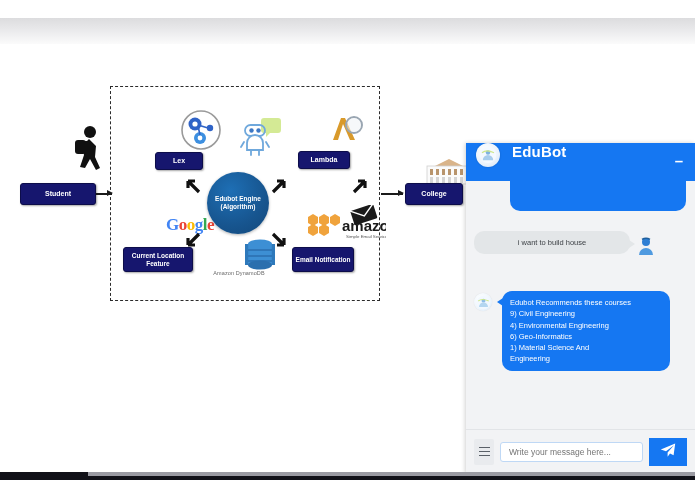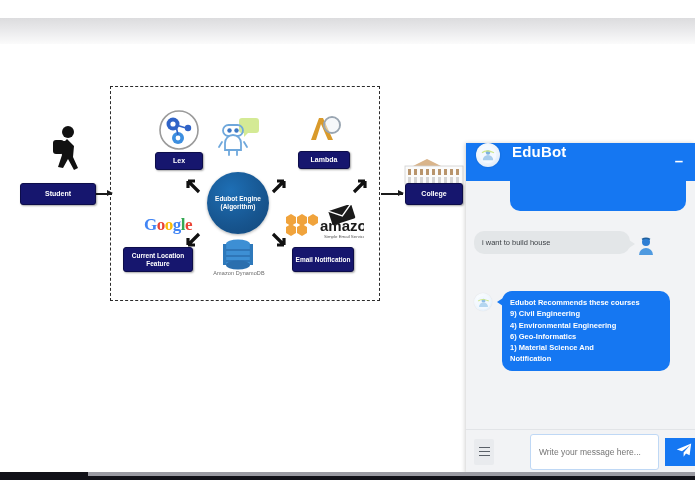--- a/index.html
+++ b/index.html
@@ -68,21 +68,21 @@
   #engine-circle {
     position:absolute; left:207px; top:172px; width:62px; height:62px;
     border-radius:50%;
     background:radial-gradient(circle at 38% 30%,#1e6fb5 0%,#17558f 60%,#12477a 100%);
     color:#ffffff; font-weight:bold; font-size:6.5px; line-height:1.25;
     display:flex; align-items:center; justify-content:center; text-align:center;
     box-shadow:0 1px 3px rgba(0,0,0,.3);
   }
 
   
-  .icon-wrap { position:absolute; }
+  .icon-wrap { position:absolute;margin-left:22px; }
   #icon-student { left:43px; top:124px; width:44px; height:52px; }
   #icon-lex     { left:155px; top:108px; width:48px; height:44px; }
   #icon-robot   { left:216px; top:112px; width:48px; height:48px; }
   #icon-lambda  { left:303px; top:110px; width:42px; height:40px; }
   #icon-google  { left:144px; top:215px; width:52px; height:22px; }
   #icon-amazon  { left:284px; top:205px; width:80px; height:40px; }
   #icon-dynamo  { left:220px; top:238px; width:36px; height:34px; }
   #icon-college { left:403px; top:158px; width:62px; height:28px; }
   #label-dynamo {
     position:absolute; left:196px; top:270px; width:86px;
@@ -138,21 +138,21 @@
   #chat-body {
     flex:1 1 auto; position:relative; background:#f2f3f5;
     padding:0 8px; overflow:hidden;
   }
   .bubble {
     position:relative; border-radius:10px;
     font-size:7.5px; line-height:1.5; padding:6px 8px;
     word-wrap:break-word;
   }
   .bubble.bot {
-    background:#1577f2; color:#ffffff;font-weight:bold;
+    background:#1577f2; color:#ffffff;
   }
   .bubble.user {
     background:#e3e6e8; color:#3b3f44;
   }
   .bubble.bot::before {
     content:""; position:absolute; left:-5px; top:7px;
     border-right:6px solid #1577f2;
     border-top:4px solid transparent;
     border-bottom:4px solid transparent;
   }
@@ -164,21 +164,21 @@
   }
   #msg-clipped {
     position:absolute; left:44px; top:-16px; width:176px; height:46px;
     background:#1577f2; border-radius:10px; color:#ffffff;
     font-size:7.5px; padding:3px 8px; overflow:hidden;
   }
   #row-user {
     position:absolute; left:8px; top:50px; width:213px;
     display:flex; align-items:flex-start;
   }
-  #bubble-user { width:156px; }
+  #bubble-user { width:156px;text-align:center; }
   #user-avatar {
     width:16px; height:18px; margin-left:8px; margin-top:6px; flex:0 0 auto;
   }
   #row-bot2 {
     position:absolute; left:8px; top:110px; width:213px;
     display:flex; align-items:flex-start;
   }
   #bot-avatar2 {
     width:18px; height:18px; border-radius:50%; flex:0 0 auto; margin-top:2px;
     background:radial-gradient(circle at 40% 35%,#ffffff 0%,#eef5fc 60%,#d5e6f7 100%);
@@ -192,26 +192,25 @@
     display:flex; align-items:center; padding:0 8px; gap:6px;
     border-top:1px solid #e2e4e7;
   }
   #menu-btn {
     width:20px; height:26px; background:#e9ebee; border-radius:2px;
     display:flex; flex-direction:column; align-items:center; justify-content:center; gap:2.5px;
     flex:0 0 auto; cursor:pointer;
   }
   #menu-btn span { display:block; width:11px; height:1.6px; background:#5a6068; }
   #msg-input {
-    flex:1 1 auto; height:36px; background:#ffffff;
+    flex:1 1 auto; height:20px; background:#ffffff;
     border:1px solid #bfd8f5; border-radius:3px;
     font-size:8.5px; color:#9aa0a6; padding:0 8px;
     font-family:"Liberation Sans", sans-serif;
     outline:none;
-    margin-left:30px;
   }
   #send-btn {
     width:38px; height:28px; background:#1577f2; border:none;
     display:flex; align-items:center; justify-content:center;
     cursor:pointer; flex:0 0 auto;
   }
   #chat-left-edge {
     position:absolute; left:0; top:38px; width:3px; height:14px;
     background:#0b0b2e;
   }
@@ -419,21 +418,21 @@
           <path d="M4 16 a6 6 0 0 1 12 0 z" fill="#b4d6f0"></path>
           <path d="M3 8 q5 -4 14 0" stroke="#cfe88a" stroke-width="1.5" fill="none"></path>
         </svg>
       </div>
       <div class="bubble bot" id="bubble-bot2">
         <span class="line">Edubot Recommends these courses</span>
         <span class="line">9) Civil Engineering</span>
         <span class="line">4) Environmental Engineering</span>
         <span class="line">6) Geo-Informatics</span>
         <span class="line">1) Material Science And</span>
-        <span class="line">Notification</span>
+        <span class="line">Engineering</span>
       </div>
     </div>
   </div>
 
   <div id="chat-footer">
     <div id="menu-btn">
       <span></span>
         <span></span>
         <span></span>
     </div>

